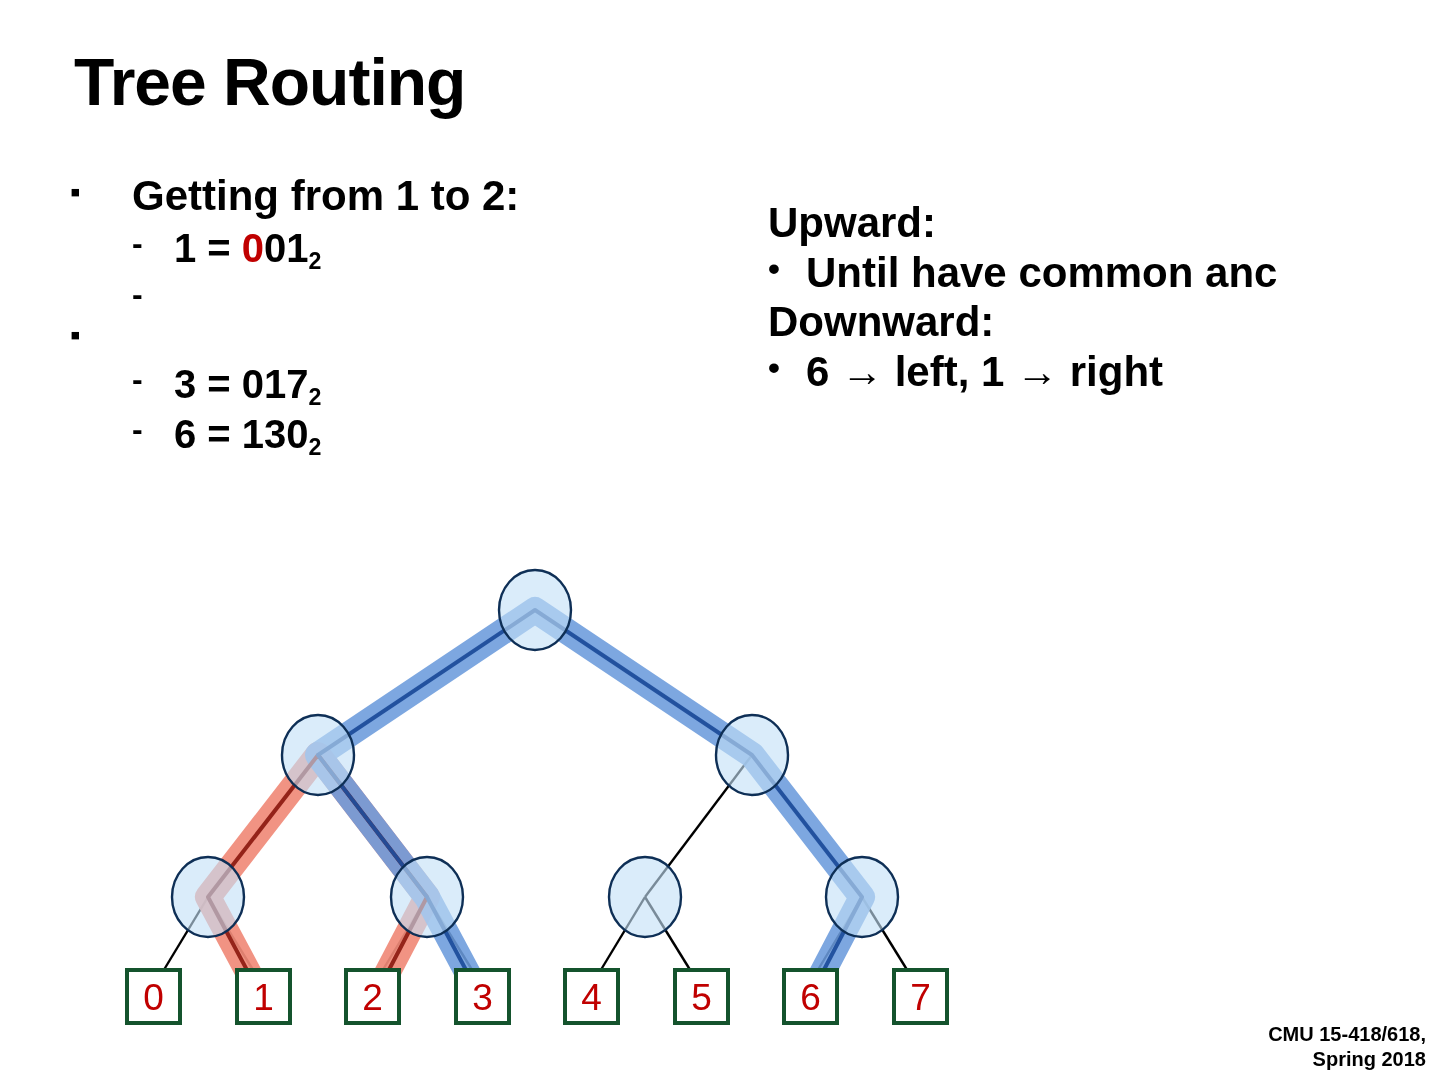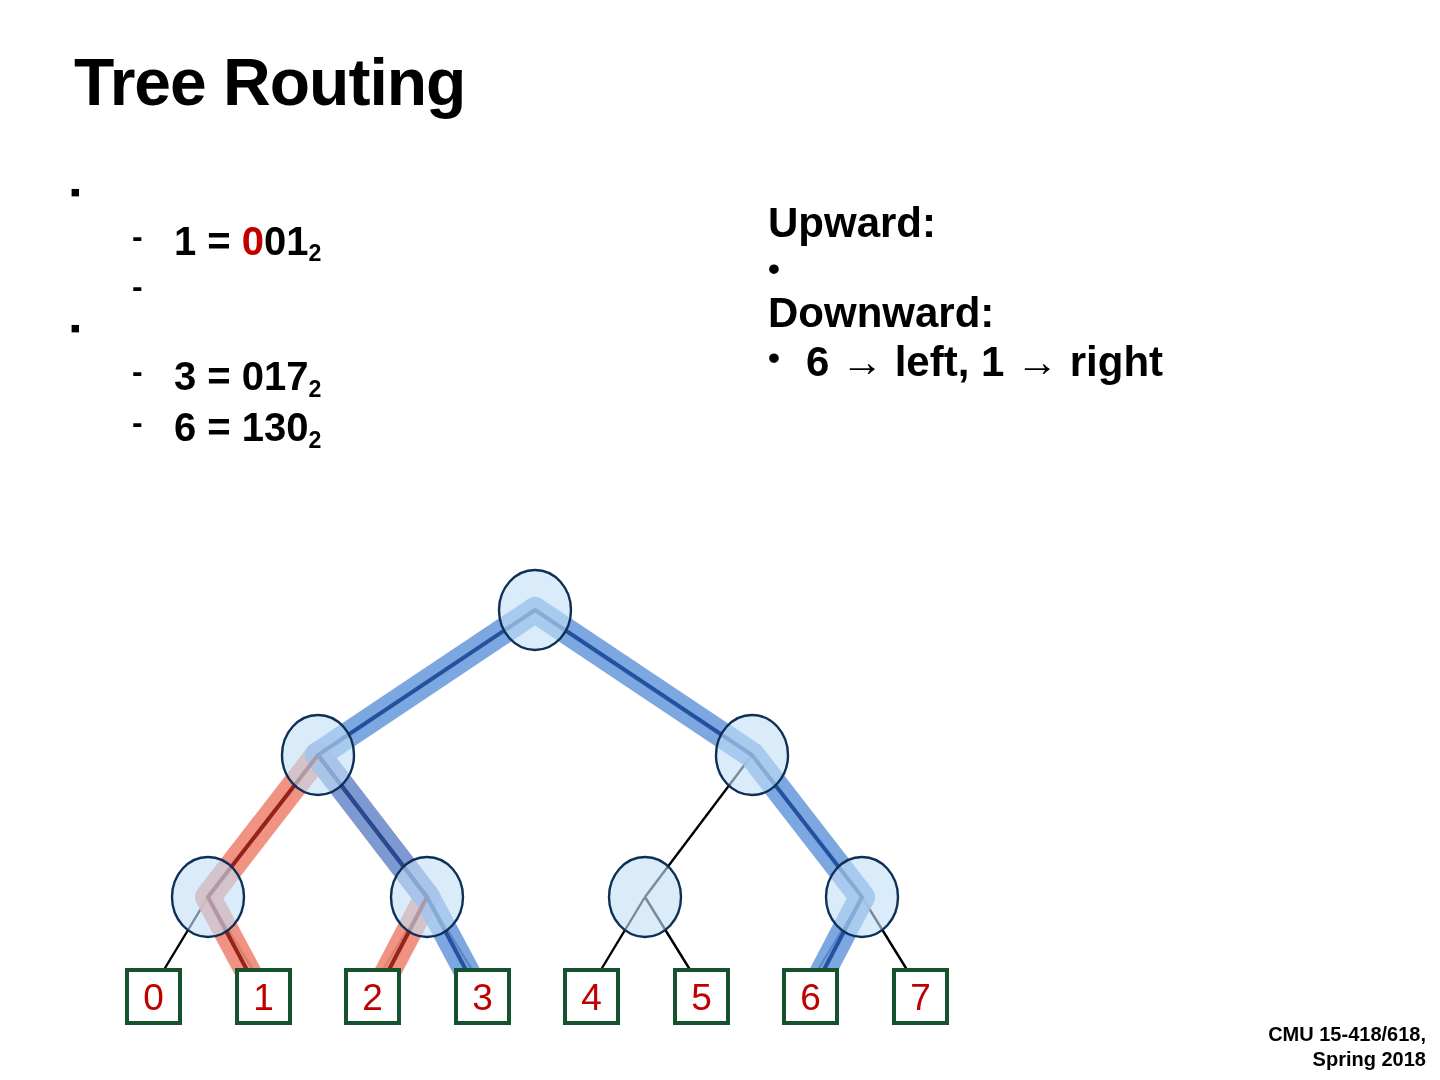--- a/index.html
+++ b/index.html
@@ -130,20 +130,21 @@
 <body>
 
 <div id="slide">
 
   <div id="slide-title">Tree Routing</div>
 
   <div id="left-body">
 
     <div class="bullet-l1">
       <span class="marker">▪</span>
+      <span>Getting from 1 to 2:</span>
     </div>
 
     <div class="bullet-l2">
       <span class="marker">-</span>
       <span><span>1 = </span><span class="red-digit">0</span><span>01</span><sub>2</sub></span>
     </div>
 
     <div class="bullet-l2">
       <span class="marker">-</span>
     </div>
@@ -161,20 +162,21 @@
       <span class="marker">-</span>
       <span><span>6 = </span><span class="red-digit"></span><span>130</span><sub>2</sub></span>
     </div>
 
   </div>
 
   <div id="right-body">
     <div class="rt-head">Upward:</div>
     <div class="rt-bullet">
       <span class="marker">•</span>
+      <span>Until have common anc</span>
     </div>
     <div class="rt-head">Downward:</div>
     <div class="rt-bullet">
       <span class="marker">•</span>
       <span>6 → left, 1 → right</span>
     </div>
   </div>
 
   <div id="tree-figure">
     <svg id="tree-svg" width="900" height="500" viewBox="0 0 900 500" xmlns="http://www.w3.org/2000/svg">

